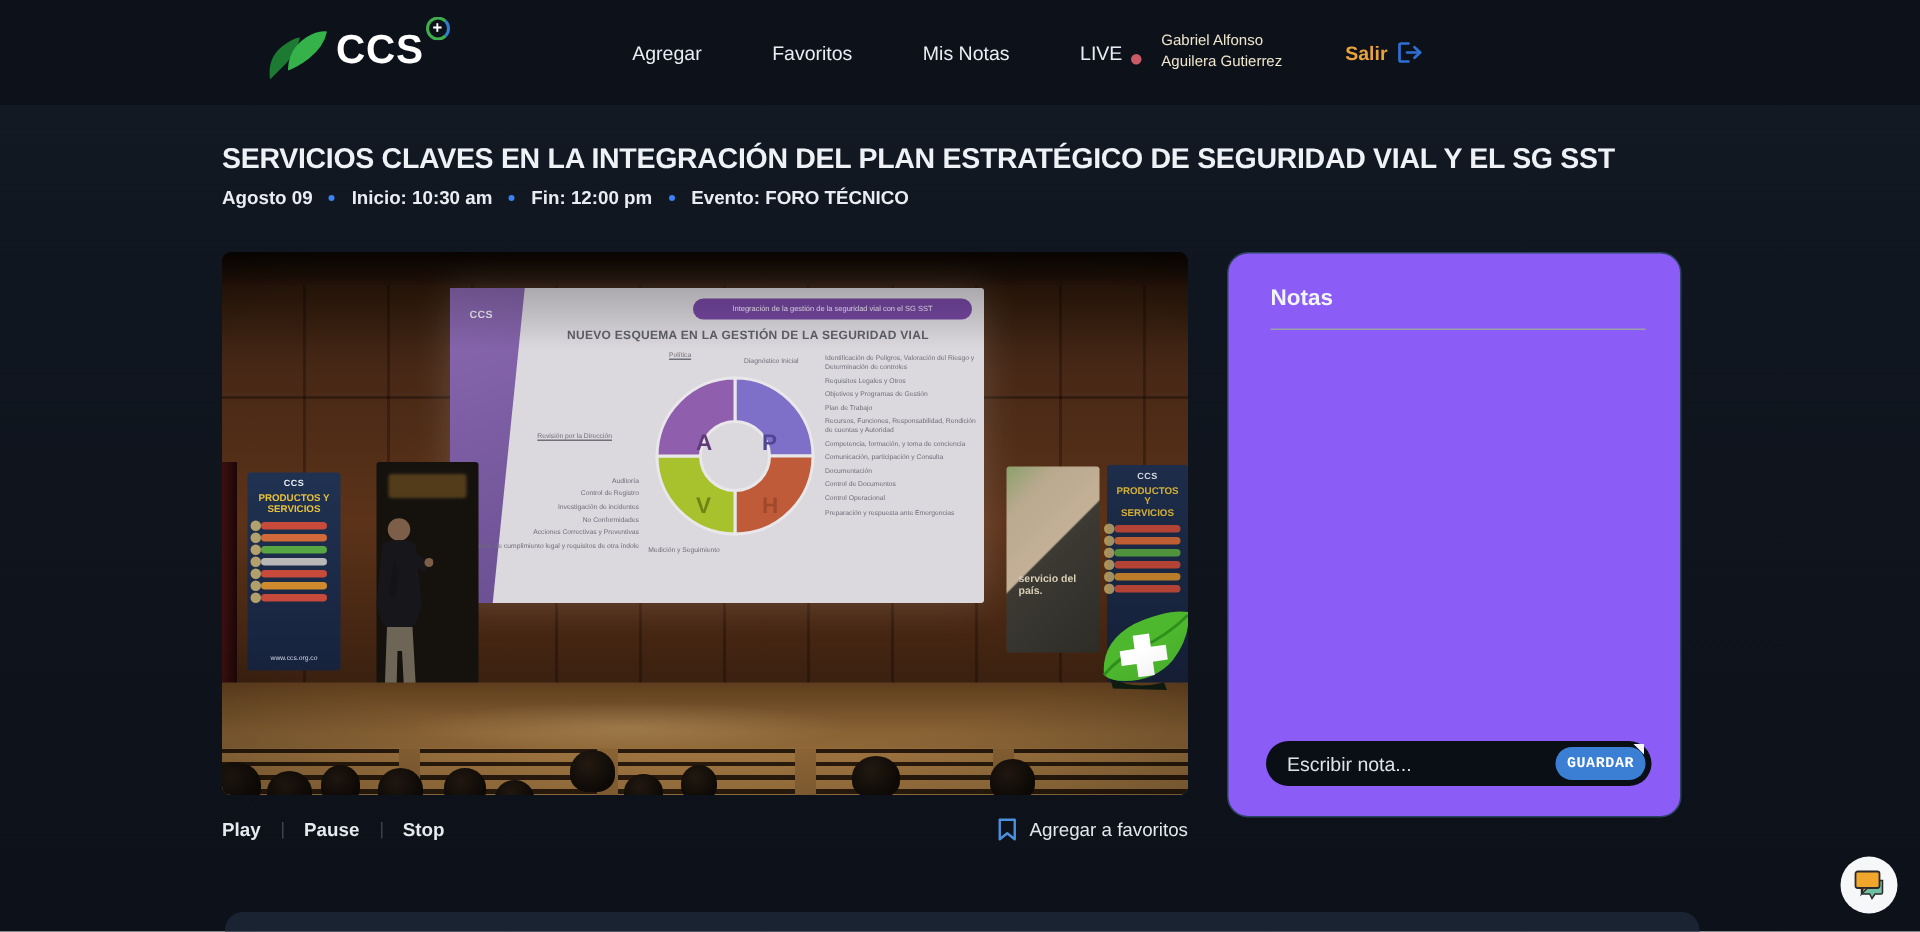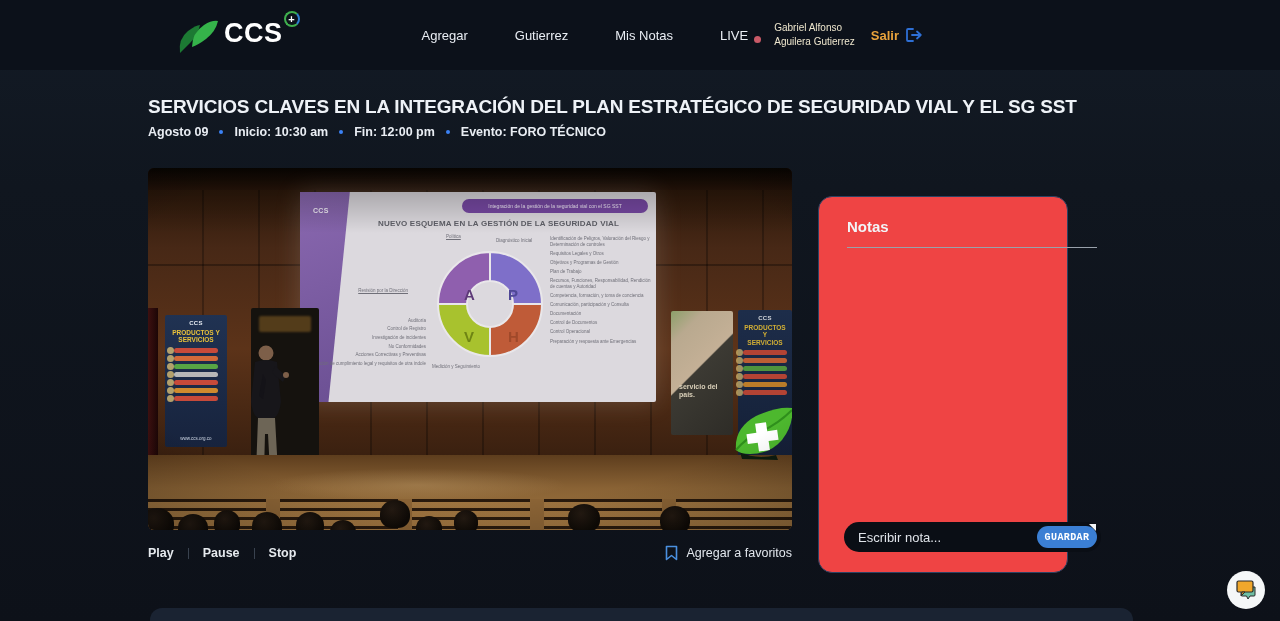--- a/index.html
+++ b/index.html
@@ -18,21 +18,21 @@
   .logo-plus { width:16px; height:16px; border-radius:50%; border:2px solid #3fae4d; border-right-color:#2e7fd0; color:#fff;
     font-size:11px; line-height:12px; text-align:center; margin:-2px 0 0 1px; font-weight:700; }
   .nav-links { display:flex; align-items:center; gap:47px; margin-left:122px; }
   .nav-link { font-size:13px; color:#e9edf3; cursor:pointer; font-weight:400; }
   .live-wrap { display:flex; align-items:flex-end; gap:6px; cursor:pointer; }
   .live-dot { width:7px; height:7px; border-radius:50%; background:#c95a67; }
   .search-pill { margin-left:auto; width:128px; height:28px; background:#1b2431; border-radius:14px;
     display:flex; align-items:center; padding:0 10px 0 13px; cursor:text; }
   .search-pill span { font-size:12px; color:#c3cad4; flex:1; }
   .user-block { margin-left:13px; font-size:10px; line-height:1.45; color:#eee6cd; }
-  .logout { margin-left:16px; display:flex; align-items:center; gap:6px; cursor:pointer; }
+  .logout { margin-left:42px; display:flex; align-items:center; gap:6px; cursor:pointer; }
   .logout span { font-size:13px; color:#e8a33c; font-weight:600; }
 
   
   .page-title { position:absolute; left:148px; top:96px; font-size:19px; font-weight:700; color:#eef2f7; letter-spacing:-.2px; }
   .meta-row { position:absolute; left:148px; top:125px; display:flex; align-items:center; gap:11px; font-size:12.5px; font-weight:600; color:#e9edf3; }
   .meta-dot { width:4px; height:4px; border-radius:50%; background:#3b82f6; }
 
   
   .video { position:absolute; left:148px; top:168px; width:644px; height:362px; border-radius:6px; overflow:hidden;
     background:linear-gradient(180deg,#241306 0%,#472816 22%,#5c3319 50%,#3c2110 78%,#17100a 100%); }
@@ -93,22 +93,22 @@
                linear-gradient(180deg, rgba(0,0,0,.35), rgba(0,0,0,0) 18%); }
 
   
   .controls-row { position:absolute; left:148px; top:545px; width:644px; display:flex; align-items:center; }
   .ctrl { font-size:12.5px; font-weight:600; color:#e6eaee; cursor:pointer; }
   .ctrl-sep { width:1px; height:11px; background:#39424f; margin:0 14px; }
   .fav { margin-left:auto; display:flex; align-items:center; gap:8px; cursor:pointer; }
   .fav span { font-size:12.5px; color:#e2e7ed; }
 
   
-  .notes { position:absolute; left:818px; top:168px; width:250px; height:377px; background:#ef4444;
-    border:1.5px solid #2b4263; border-radius:14px;margin-top:28px; }
+  .notes { position:absolute; left:818px; top:168px; width:303px; height:377px; background:#8b5cf6;
+    border:1.5px solid #2b4263; border-radius:14px; }
   .notes-title { position:absolute; left:28px; top:21px; font-size:15px; font-weight:700; color:#f2f5f8; }
   .notes-divider { position:absolute; left:28px; top:50px; width:250px; height:1px; background:#99a1ab; }
   .note-input { position:absolute; left:25px; bottom:20px; width:257px; height:30px; background:#0a0e15; border-radius:16px;
     display:flex; align-items:center; padding:0 4px 0 14px; cursor:text; }
   .note-input > span.ph { font-size:13px; color:#dfe3e9; flex:1; }
   .save-btn { position:relative; width:60px; height:22px; background:#3b7fd4; border-radius:12px; border:none;
     font-family:Liberation Mono, monospace; font-size:10px; font-weight:800; color:#fff; letter-spacing:.4px; cursor:pointer; }
   .save-btn::after { content:""; position:absolute; right:1px; top:-2px; border-left:7px solid transparent; border-top:7px solid #f4f6f8; }
 
   
@@ -123,21 +123,21 @@
   <div class="logo">
     <svg class="logo-leaves" viewBox="0 0 46 40">
       <path d="M4 36 Q2 22 12 14 Q20 8 24 8 Q22 18 14 26 Q8 32 4 36Z" fill="#1c7a33"></path>
       <path d="M16 30 Q16 16 28 8 Q36 3 42 4 Q40 14 30 22 Q22 28 16 30Z" fill="#35b34a"></path>
     </svg>
     <span class="logo-text">CCS</span>
     <span class="logo-plus">+</span>
   </div>
   <div class="nav-links">
     <span class="nav-link">Agregar</span>
-    <span class="nav-link">Gutierrez</span>
+    <span class="nav-link">Favoritos</span>
     <span class="nav-link">Mis Notas</span>
     <span class="live-wrap">
       <span class="nav-link">LIVE</span>
       <span class="live-dot"></span>
     </span>
   </div>
   <div class="user-block">
     <div>Gabriel Alfonso</div>
     <div>Aguilera Gutierrez</div>
   </div>

